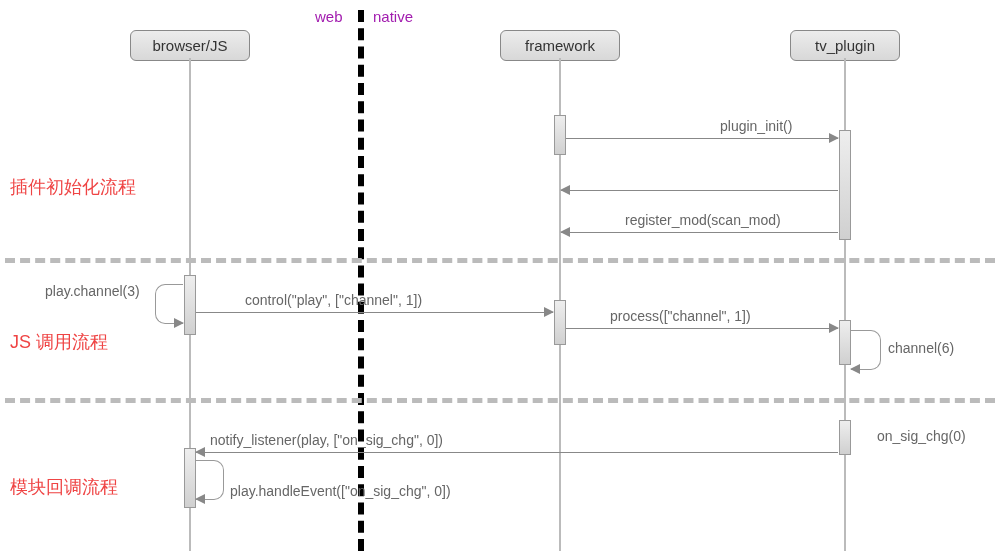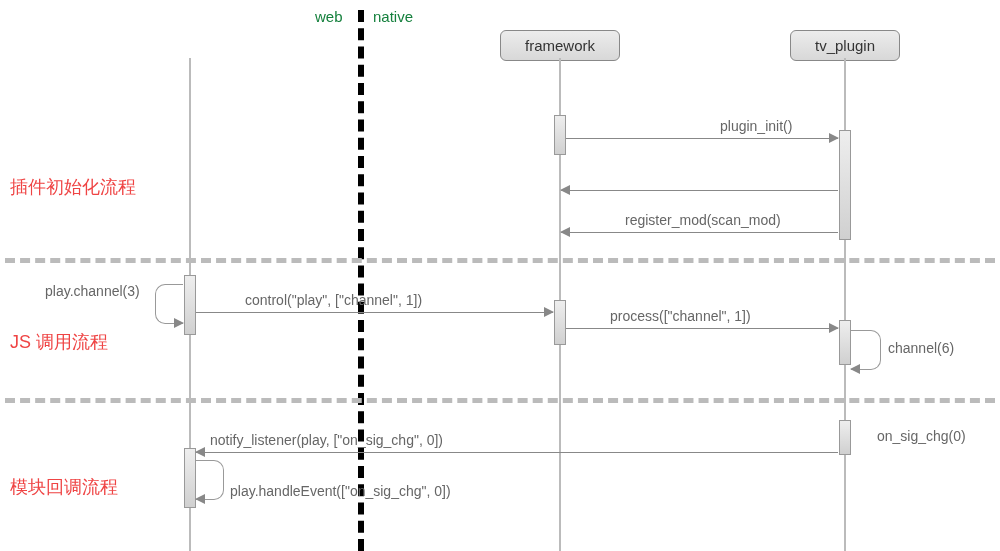--- a/index.html
+++ b/index.html
@@ -67,21 +67,21 @@
     }
     .phase-label {
       position: absolute;
       font-size: 18px;
       color: #ef4444;
       white-space: nowrap;
     }
     .domain-label {
       position: absolute;
       font-size: 15px;
-      color: #15803d;
+      color: #a21caf;
       top: 8px;
     }
     
     .arrow {
       position: absolute;
       height: 1px;
       background: #888;
     }
     .arrow::after {
       content: "";
@@ -135,20 +135,23 @@
   </style>
 </head>
 <body>
 <div class="container">
 
 <div class="domain-label" style="left:315px;">web</div>
 <div class="domain-label" style="left:373px;">native</div>
 
 <div class="vdivider" style="left:358px;"></div>
 
+<div class="lifeline-head" style="left:130px; width:120px;">
+  <span>browser/JS</span>
+</div>
 <div class="lifeline-head" style="left:500px; width:120px;">
   <span>framework</span>
 </div>
 <div class="lifeline-head" style="left:790px; width:110px;">
   <span>tv_plugin</span>
 </div>
 
 <div class="lifeline-stem" style="left:189px;"></div>
 <div class="lifeline-stem" style="left:559px;"></div>
 <div class="lifeline-stem" style="left:844px;"></div>

